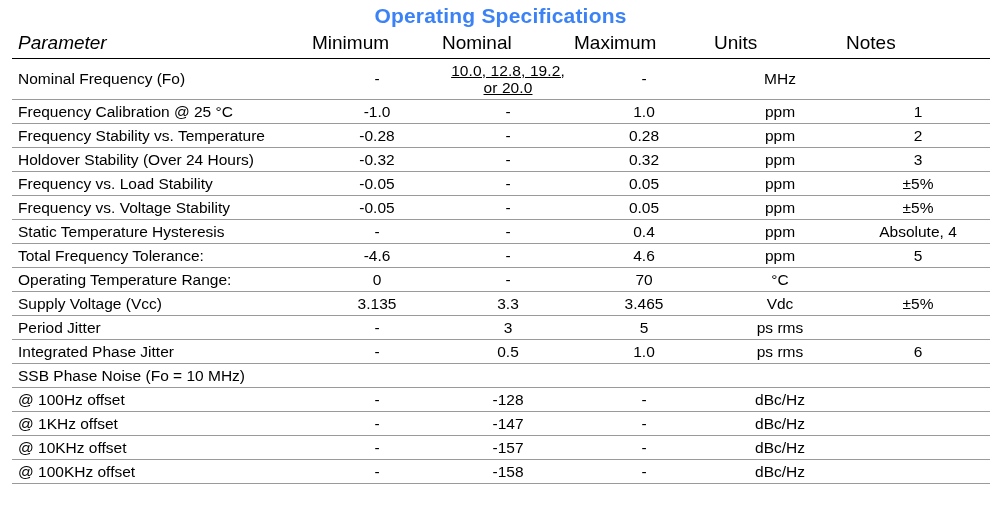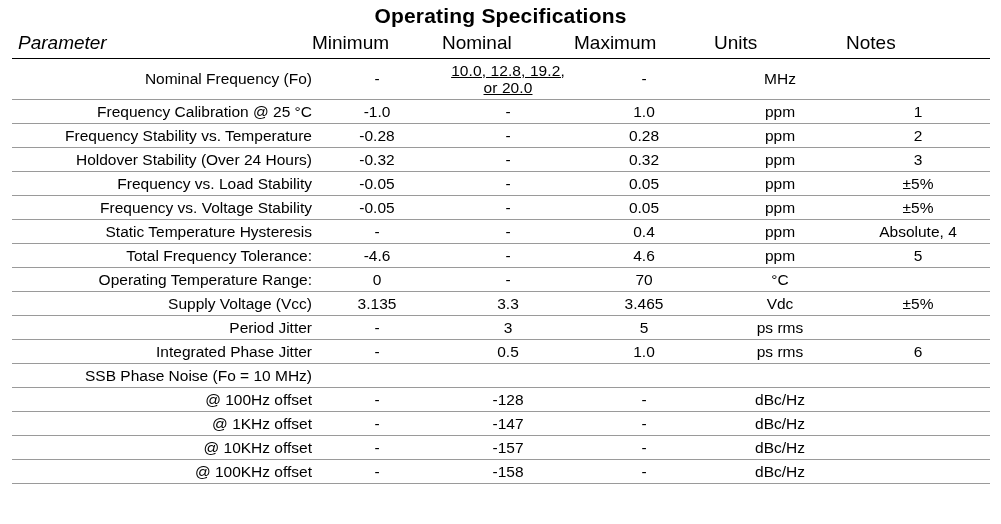--- a/index.html
+++ b/index.html
@@ -15,21 +15,21 @@
     overflow: hidden;
   }
   .sheet {
     width: 1001px;
     height: 524px;
     position: relative;
     box-sizing: border-box;
   }
   .doc-title {
     text-align: center;
-    color: #000000;
+    color: #3b82f6;
     font-size: 21px;
     font-weight: bold;
     letter-spacing: 0.2px;
     padding: 4px 0 3px 0;
     margin: 0;
   }
   table.spec {
     width: 978px;
     margin: 0 12px;
     border-collapse: collapse;
@@ -56,21 +56,21 @@
     font-style: italic;
   }
   tbody td {
     border-bottom: 1px solid #9a9a9a;
     padding: 2.5px 0 2.5px 0;
     text-align: center;
     line-height: 1.12;
     height: 18px;
   }
   tbody td.param {
-    text-align: right;
+    text-align: left;
     padding-left: 6px;
     margin-top: 36px;
   }
   tbody tr:last-child td {
     border-bottom: 1px solid #9a9a9a;
   }
   td.indent1 { padding-left: 34px; }
   .nom-wide { letter-spacing: 0.1px; text-decoration: underline; }
 </style>
 </head>

